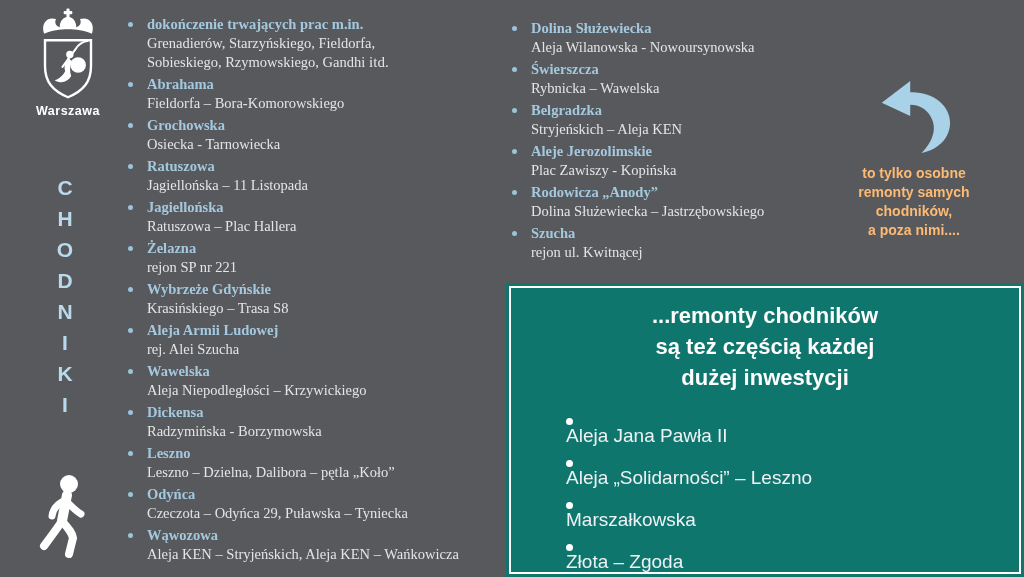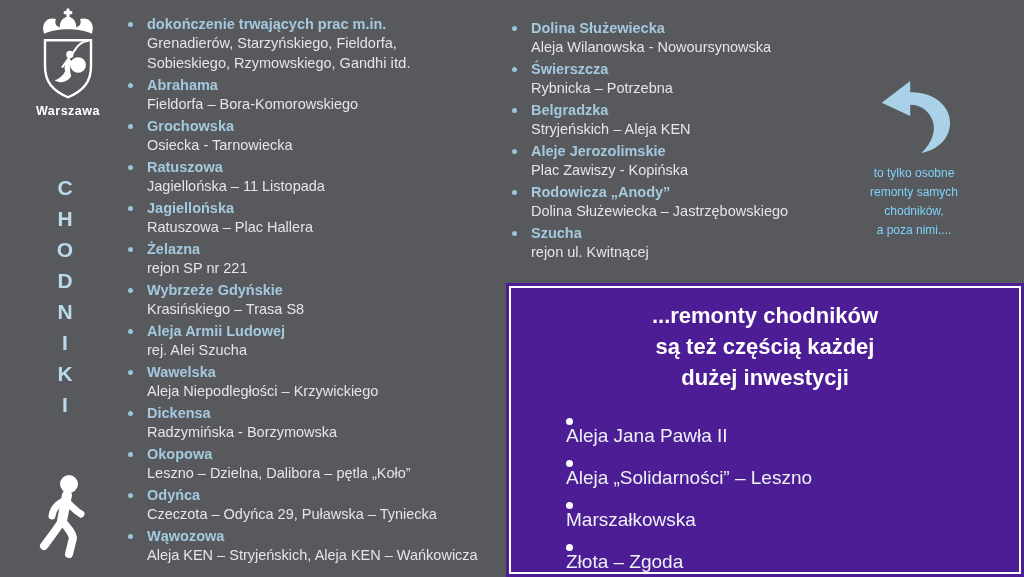--- a/index.html
+++ b/index.html
@@ -10,36 +10,36 @@
   .logo{position:absolute;left:24px;top:8px;width:88px;text-align:center;}
   .logo svg{display:block;margin:0 auto;}
   .city-label{margin-top:4px;color:#fff;font-size:12.5px;letter-spacing:.5px;font-weight:bold;}
 
   .vertical-title{position:absolute;left:46px;top:172px;width:38px;text-align:center;}
   .vletter{font-size:21px;font-weight:bold;color:#b9d9ec;line-height:31px;}
 
   .walker{position:absolute;left:36px;top:472px;}
 
   
-  .col{position:absolute;}
+  .col{position:absolute;font-family:Liberation Serif, serif;}
   .col-left{left:128px;top:15px;width:398px;}
   .col-mid{left:512px;top:19px;width:345px;}
   .li{display:flex;margin-bottom:3px;}
   .dot{flex:0 0 auto;width:5px;height:5px;border-radius:50%;background:#9cc3da;margin:7px 14px 0 0;}
   .li-title{font-size:14.5px;font-weight:bold;color:#a4c9df;line-height:19px;}
   .li-sub{font-size:14.5px;color:#e4e5e6;line-height:19px;white-space:pre-line;}
   .li-small{font-size:15px;}
 
   
   .side-note{position:absolute;left:830px;top:80px;width:168px;text-align:center;}
   .side-note svg{display:block;margin:0 auto 10px auto;}
-  .note-text{color:#7dd3fc;font-size:12px;font-weight:normal;line-height:19px;white-space:pre-line;}
-
-  
-  .blue-box{position:absolute;left:506px;top:283px;width:518px;height:294px;background:#4c1d95;}
+  .note-text{color:#fdba74;font-size:14px;font-weight:bold;line-height:19px;white-space:pre-line;}
+
+  
+  .blue-box{position:absolute;left:506px;top:283px;width:518px;height:294px;background:#0f766e;}
   .box-border{position:absolute;inset:3px;border:2px solid #ffffff;pointer-events:none;}
   .box-title{margin:17px 10px 0 10px;text-align:center;color:#fdfdfd;font-size:22px;font-weight:bold;line-height:31px;white-space:pre-line;}
   .box-list{margin-top:17px;padding-left:60px;}
   .box-list .li{margin-bottom:5px;flex-direction:column;}
   .box-list .dot{width:7px;height:7px;background:#ffffff;margin:8px 30px 0 0;}
   .box-item{font-size:19px;color:#eef2f5;line-height:22px;}
 </style>
 </head>
 <body>
 
@@ -155,21 +155,21 @@
       <div class="li">
         <span class="dot"></span>
         <div class="li-text">
           <div class="li-title">Dickensa</div>
           <div class="li-sub">Radzymińska - Borzymowska</div>
         </div>
       </div>
       <div class="li">
         <span class="dot"></span>
         <div class="li-text">
-          <div class="li-title">Okopowa</div>
+          <div class="li-title">Leszno</div>
           <div class="li-sub">Leszno – Dzielna, Dalibora – pętla „Koło”</div>
         </div>
       </div>
       <div class="li">
         <span class="dot"></span>
         <div class="li-text">
           <div class="li-title">Odyńca</div>
           <div class="li-sub">Czeczota – Odyńca 29, Puławska – Tyniecka</div>
         </div>
       </div>
@@ -186,21 +186,21 @@
         <span class="dot"></span>
         <div class="li-text">
           <div class="li-title">Dolina Służewiecka</div>
           <div class="li-sub">Aleja Wilanowska - Nowoursynowska</div>
         </div>
       </div>
       <div class="li">
         <span class="dot"></span>
         <div class="li-text">
           <div class="li-title">Świerszcza</div>
-          <div class="li-sub">Rybnicka – Potrzebna</div>
+          <div class="li-sub">Rybnicka – Wawelska</div>
         </div>
       </div>
       <div class="li">
         <span class="dot"></span>
         <div class="li-text">
           <div class="li-title">Belgradzka</div>
           <div class="li-sub">Stryjeńskich – Aleja KEN</div>
         </div>
       </div>
       <div class="li">

